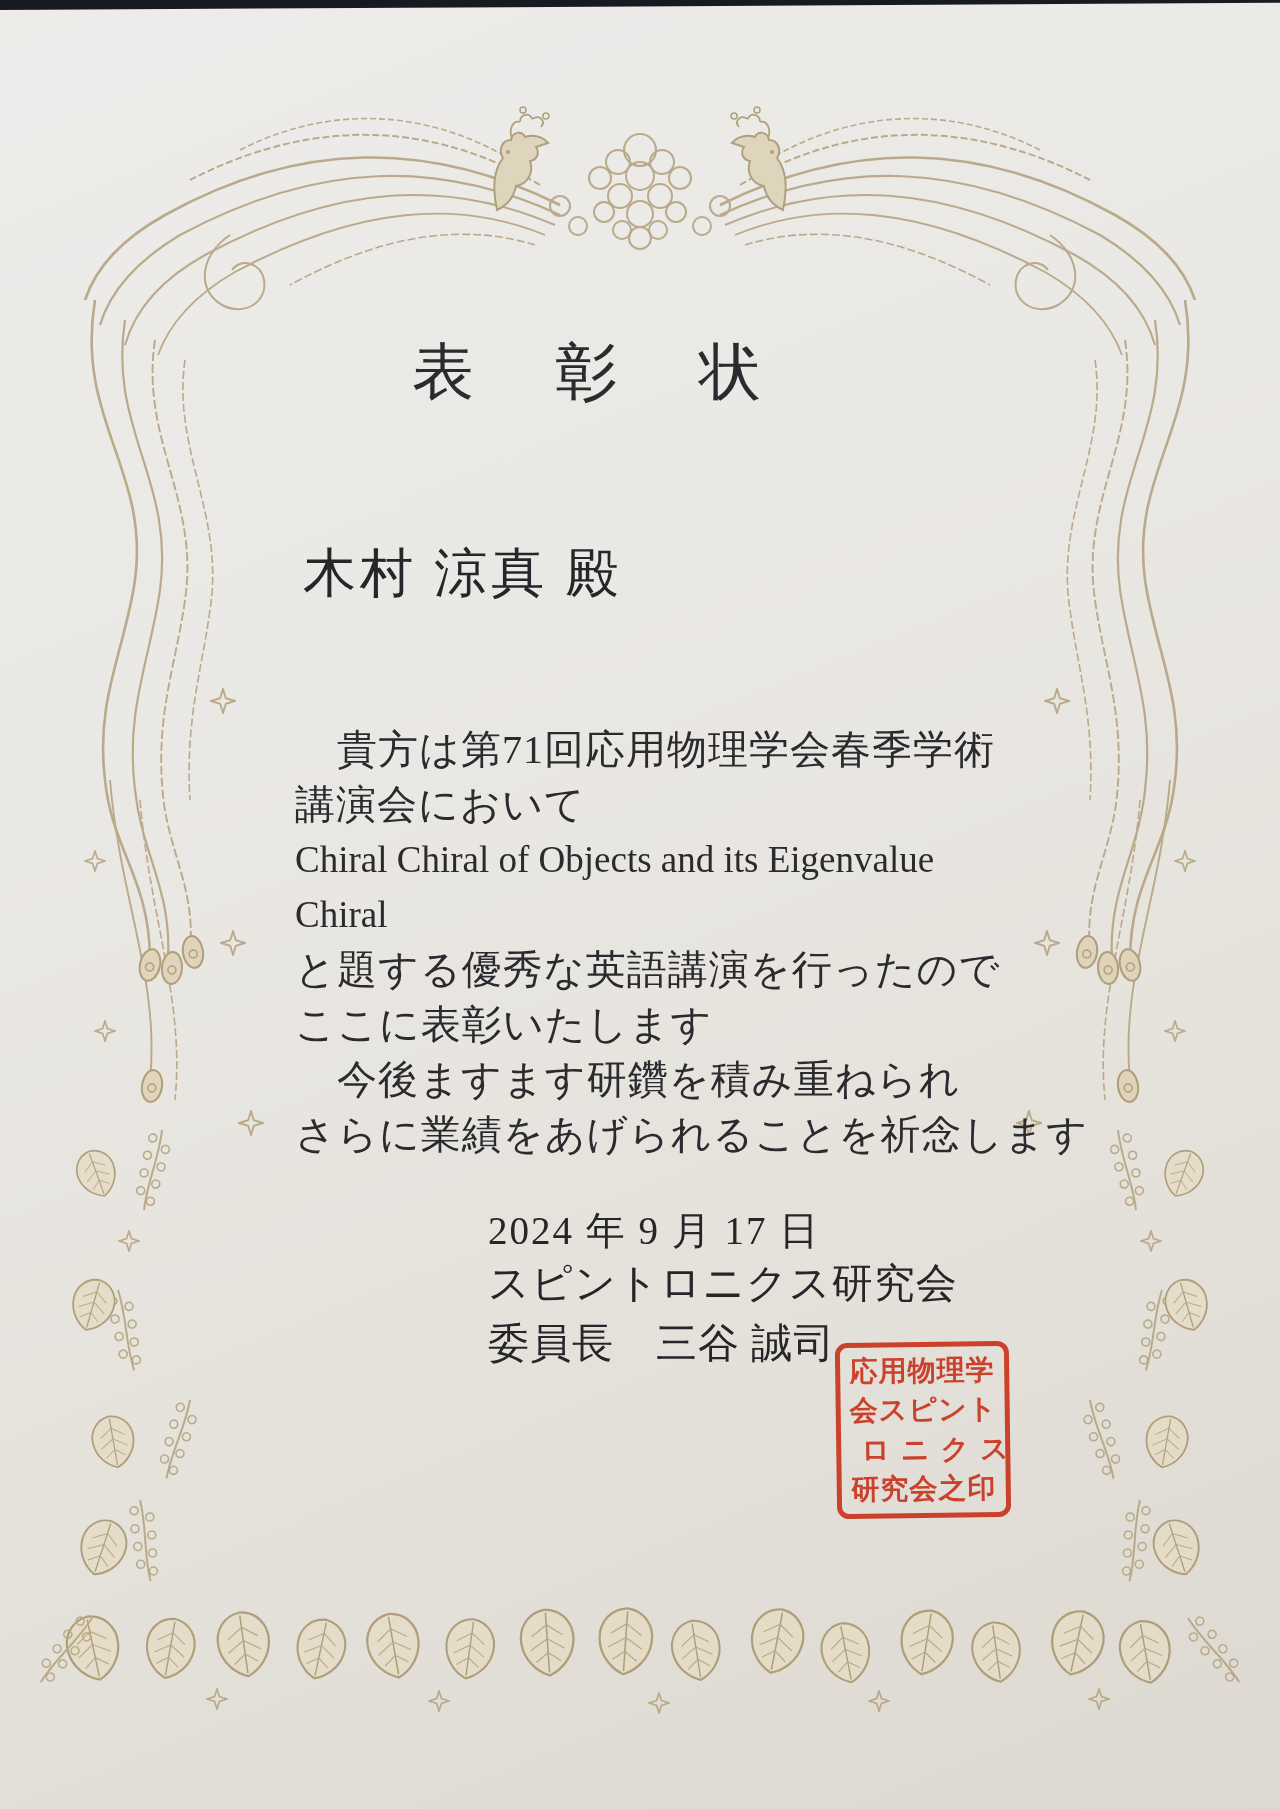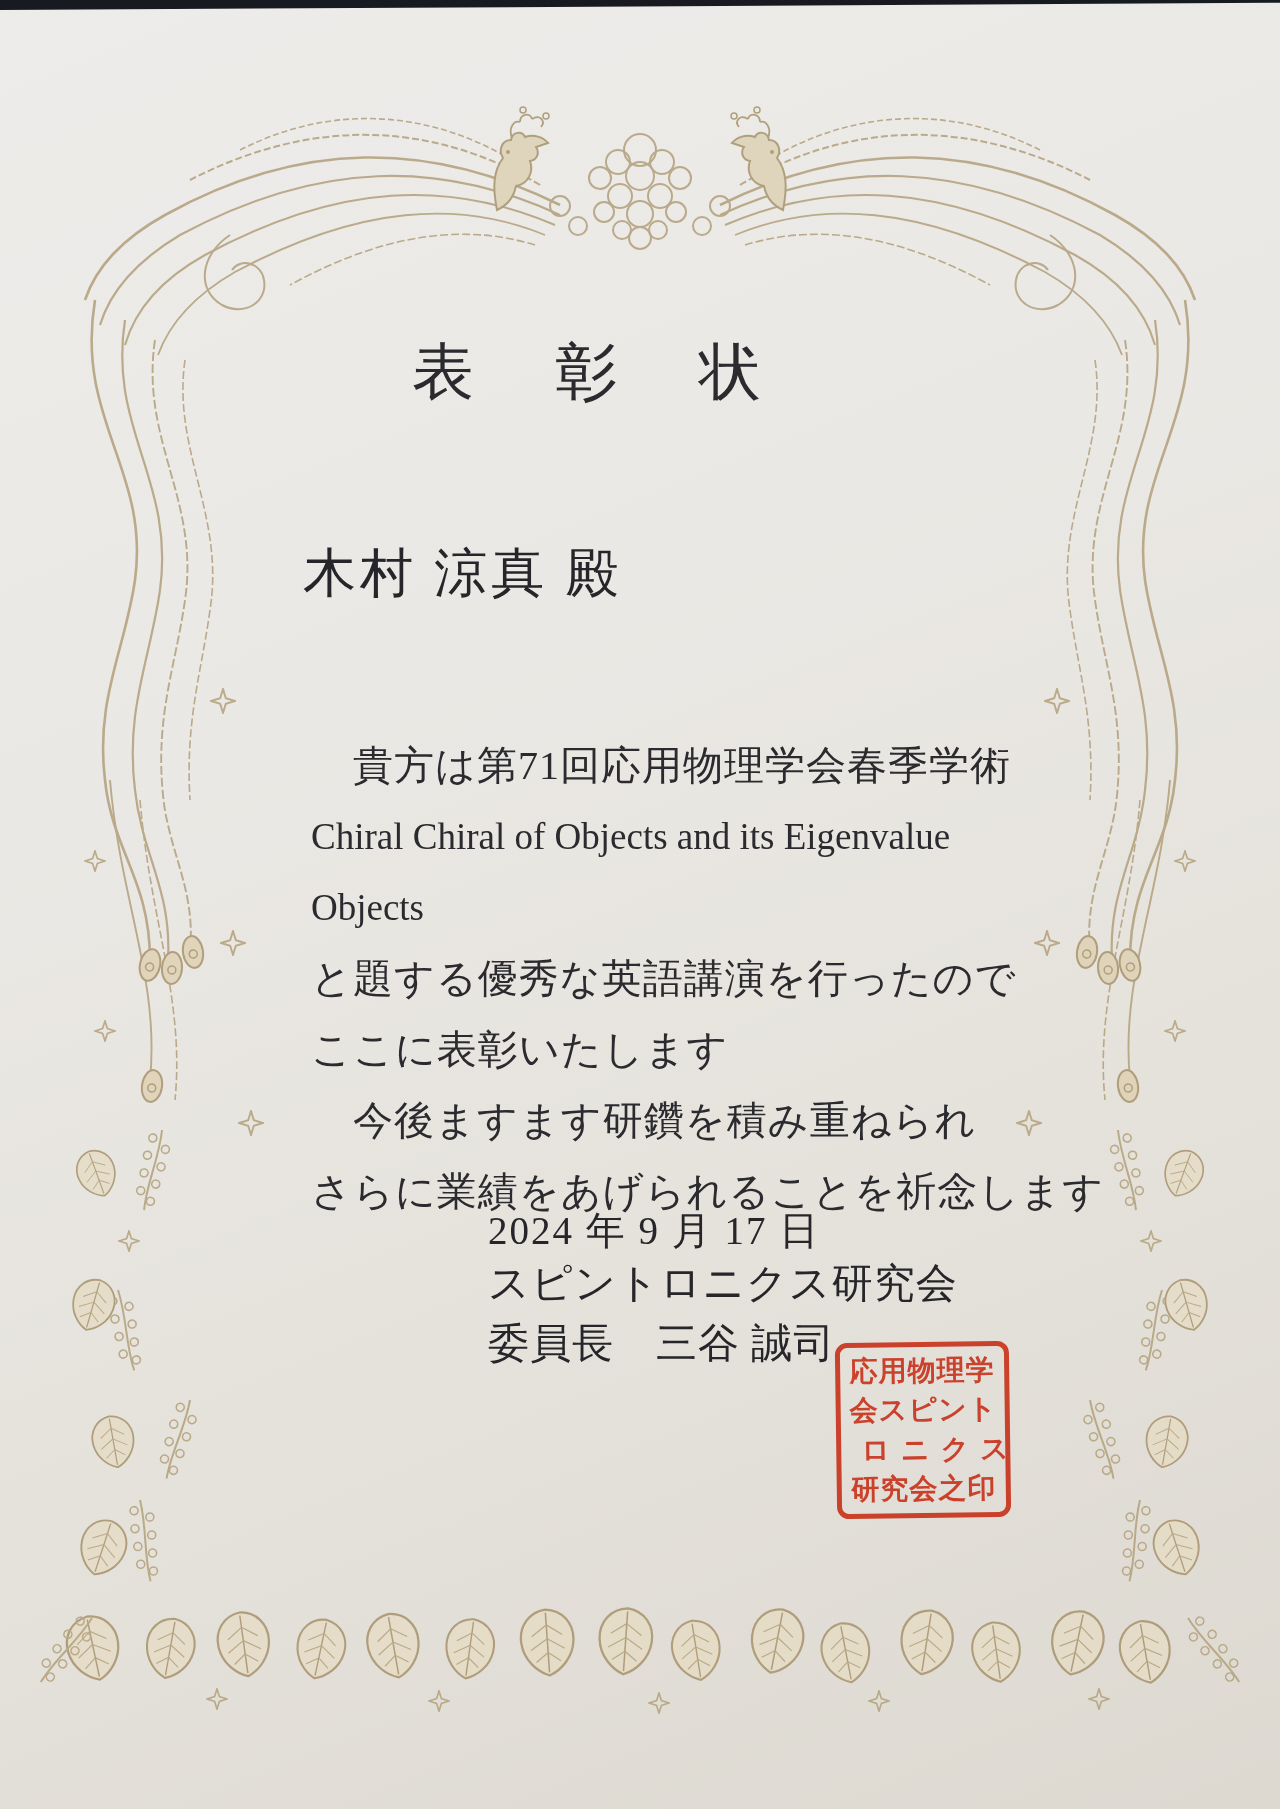--- a/index.html
+++ b/index.html
@@ -26,21 +26,21 @@
   }
   .recipient{
     left:303px;top:538px;
     font-size:53px;letter-spacing:4px;
     color:#26262a;
   }
   .body-block{
     position:absolute;left:295px;top:722px;width:720px;
   }
   .body-block p{
-    margin:16px;font-size:40px;line-height:55px;letter-spacing:1px;color:#2b2b2f;
+    margin:0;font-size:40px;line-height:55px;letter-spacing:1px;color:#2b2b2f;
     white-space:pre;
   }
   .body-block p.indent{padding-left:42px;}
   .body-block p.en{font-size:37px;letter-spacing:0;}
   .date-line{left:488px;top:1204px;font-size:39px;letter-spacing:2px;}
   .org-line{left:488px;top:1256px;font-size:41px;letter-spacing:1px;}
   .signer-line{left:488px;top:1316px;font-size:41px;letter-spacing:1px;}
   .seal{
     position:absolute;left:836px;top:1342px;width:146px;height:152px;
     border:5px solid #c9361f;border-radius:12px;
@@ -198,22 +198,23 @@
       </g>
     </g>
   </svg>
 
   <div class="txt recipient">木村 涼真 殿</div>
 
   <div class="txt title">表 彰 状</div>
 
   <div class="body-block">
     <p class="indent">貴方は第71回応用物理学会春季学術</p>
+    <p>講演会において</p>
     <p class="en">Chiral Chiral of Objects and its Eigenvalue</p>
-    <p class="en">Objects</p>
+    <p class="en">Chiral</p>
     <p>と題する優秀な英語講演を行ったので</p>
     <p>ここに表彰いたします</p>
     <p class="indent">今後ますます研鑽を積み重ねられ</p>
     <p>さらに業績をあげられることを祈念します</p>
   </div>
 
   <div class="txt date-line">2024 年 9 月 17 日</div>
 
   <div class="txt signer-line">委員長　三谷 誠司</div>
 

